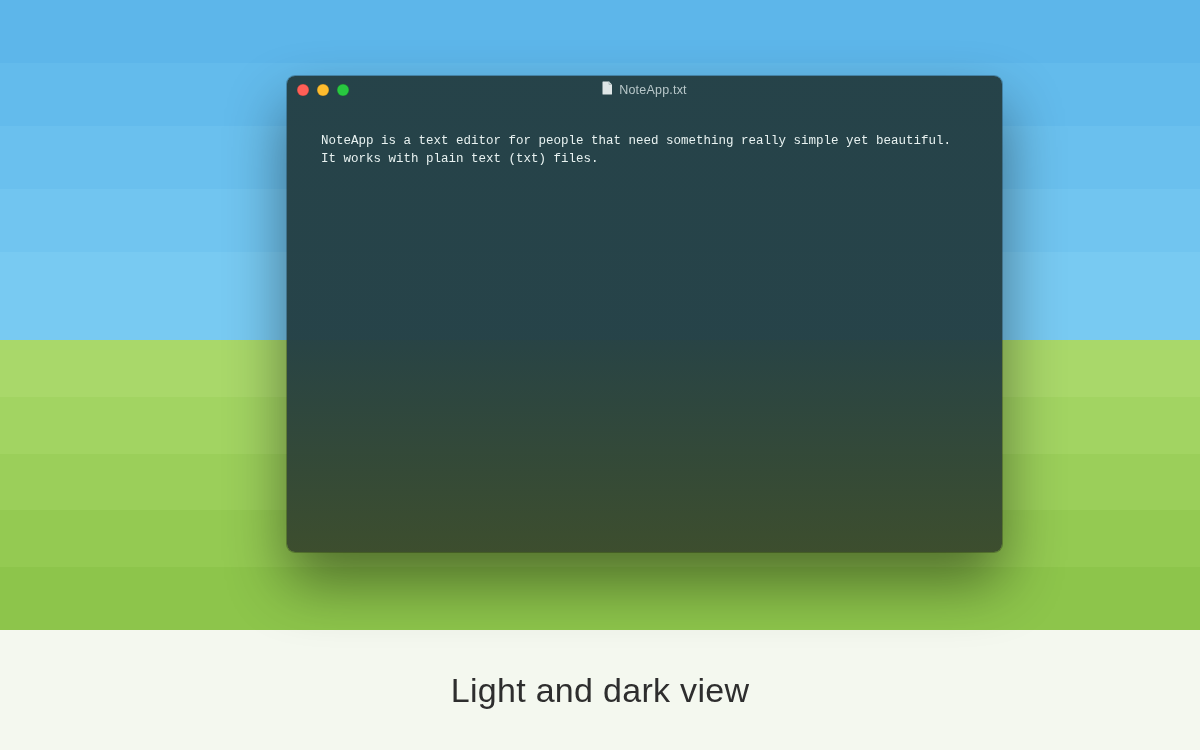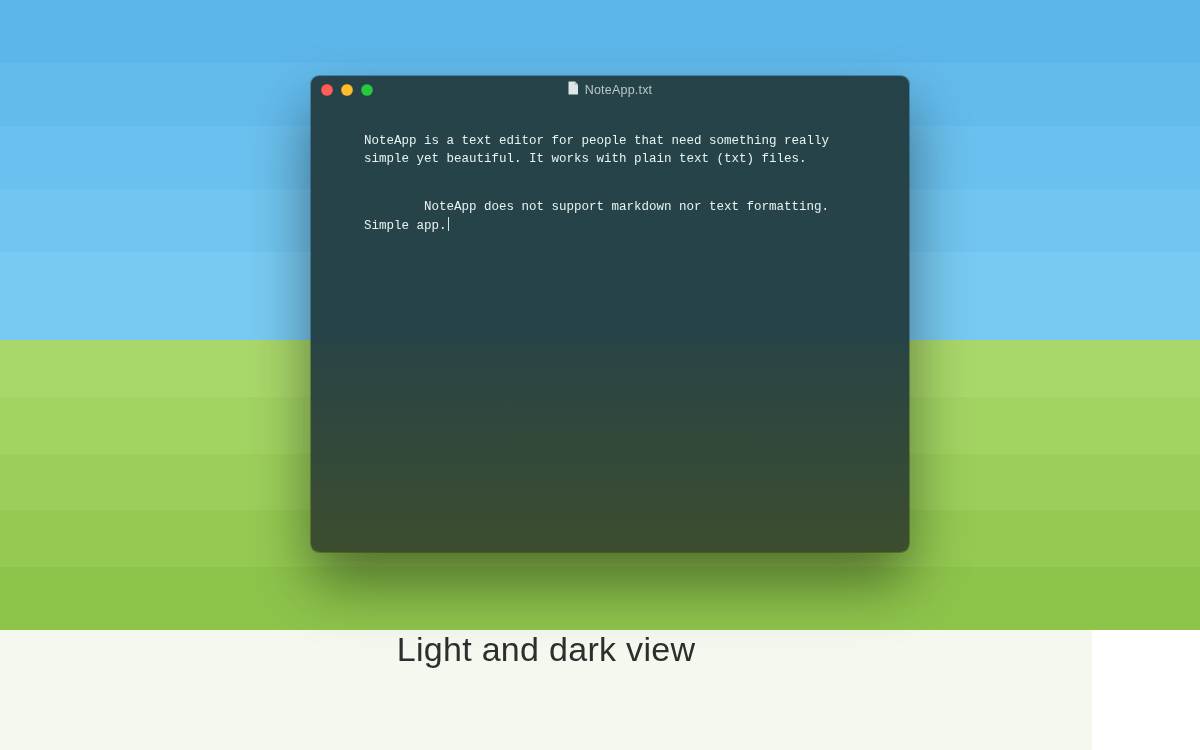--- a/index.html
+++ b/index.html
@@ -20,23 +20,23 @@
         #a9d86a 54%,  #a9d86a 63%,
         #a2d462 63%,  #a2d462 72%,
         #9bcf5a 72%,  #9bcf5a 81%,
         #94ca52 81%,  #94ca52 90%,
         #8dc54b 90%,  #8dc54b 100%
       );
   }
 
   .window {
     position: absolute;
-    left: 311px;
+    left: 287px;
     top: 76px;
-    width: 598px;
+    width: 715px;
     height: 476px;
     border-radius: 8px;
     overflow: hidden;
     box-shadow: 0 30px 60px rgba(0,0,0,0.45), 0 0 0 1px rgba(0,0,0,0.25);
   }
 
   .window-bg {
     position: absolute; inset: 0;
     background: linear-gradient(to bottom, #243f44 0%, #243f44 55%, #3a4a2d 100%);
     opacity: 0.97;
@@ -63,43 +63,44 @@
     display: flex; justify-content: center; align-items: center; gap: 6px;
     pointer-events: none;
   }
   .title-center .fname {
     color: #b8c7c9; font-size: 12.5px; letter-spacing: 0.2px;
   }
   .doc-icon { display: inline-block; }
 
   .editor {
     position: relative;
-    padding: 28px 34px 0 53px;
+    padding: 28px 34px 0 34px;
   }
   .para {
     font-family: "Menlo","Consolas","Courier New",monospace;
     font-size: 12.5px;
     line-height: 1.45;
     color: #e8f2f1;
     margin-bottom: 12px;
     white-space: pre-wrap;
   }
   .caret {
     display: inline-block;
     width: 1px; height: 14px;
     background: #cfe8e6;
     vertical-align: -2px;
     margin-left: 1px;
   }
 
   .caption-bar {
-    width: 1092px;
+    width: 1200px;
     height: 120px;
     background: #f4f8ef;
     display: flex;
+    align-items: center;
     justify-content: center;
   }
   .caption-text {
     color: #2e2e2e;
     font-size: 34px;
     font-weight: 300;
     letter-spacing: 0.3px;
   }
 </style>
 </head>
@@ -122,23 +123,20 @@
             <path d="M1 0.5 h6 l3 3 v9.5 a0.5 0.5 0 0 1 -0.5 0.5 h-8.5 a0.5 0.5 0 0 1 -0.5 -0.5 v-12 a0.5 0.5 0 0 1 0.5 -0.5 z" fill="#dfe6e7"></path>
             <path d="M7 0.5 v3 h3" fill="none" stroke="#9fb0b2" stroke-width="0.8"></path>
           </svg>
         </span>
         <span class="fname">NoteApp.txt</span>
       </div>
     </div>
 
     <div class="editor">
       <div class="para">NoteApp is a text editor for people that need something really simple yet beautiful. It works with plain text (txt) files.</div>
-      <div class="para">
-        <span>NoteApp does not support markdown nor text formatting. Simple app.</span><span class="caret"></span>
-      </div>
     </div>
   </div>
 
 </div>
 
 <div class="caption-bar">
   <div class="caption-text">Light and dark view</div>
 </div>
 
 </body></html>

